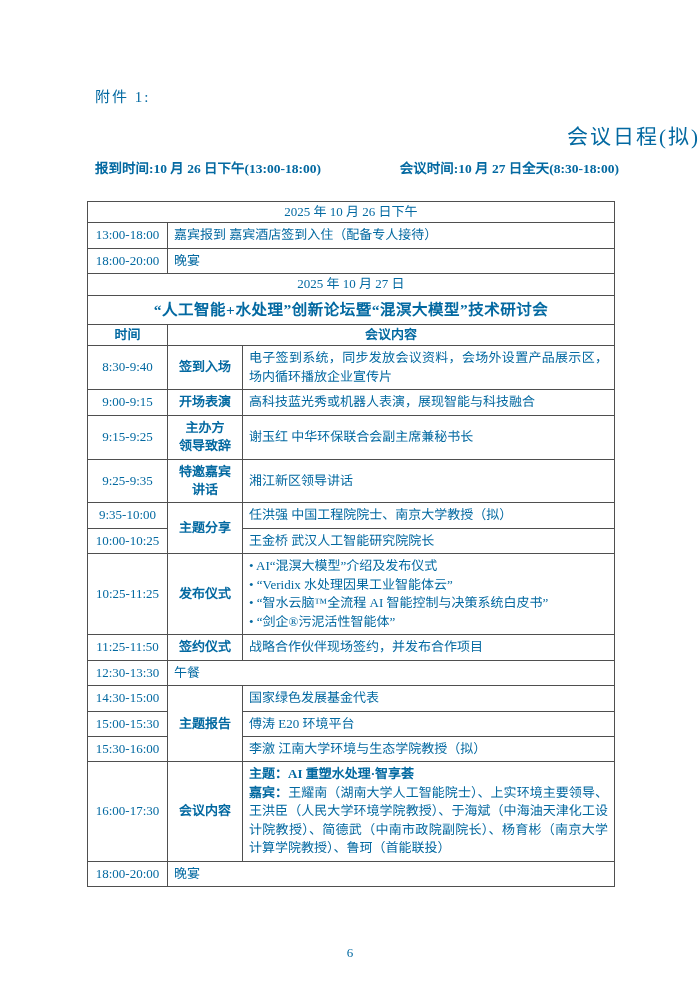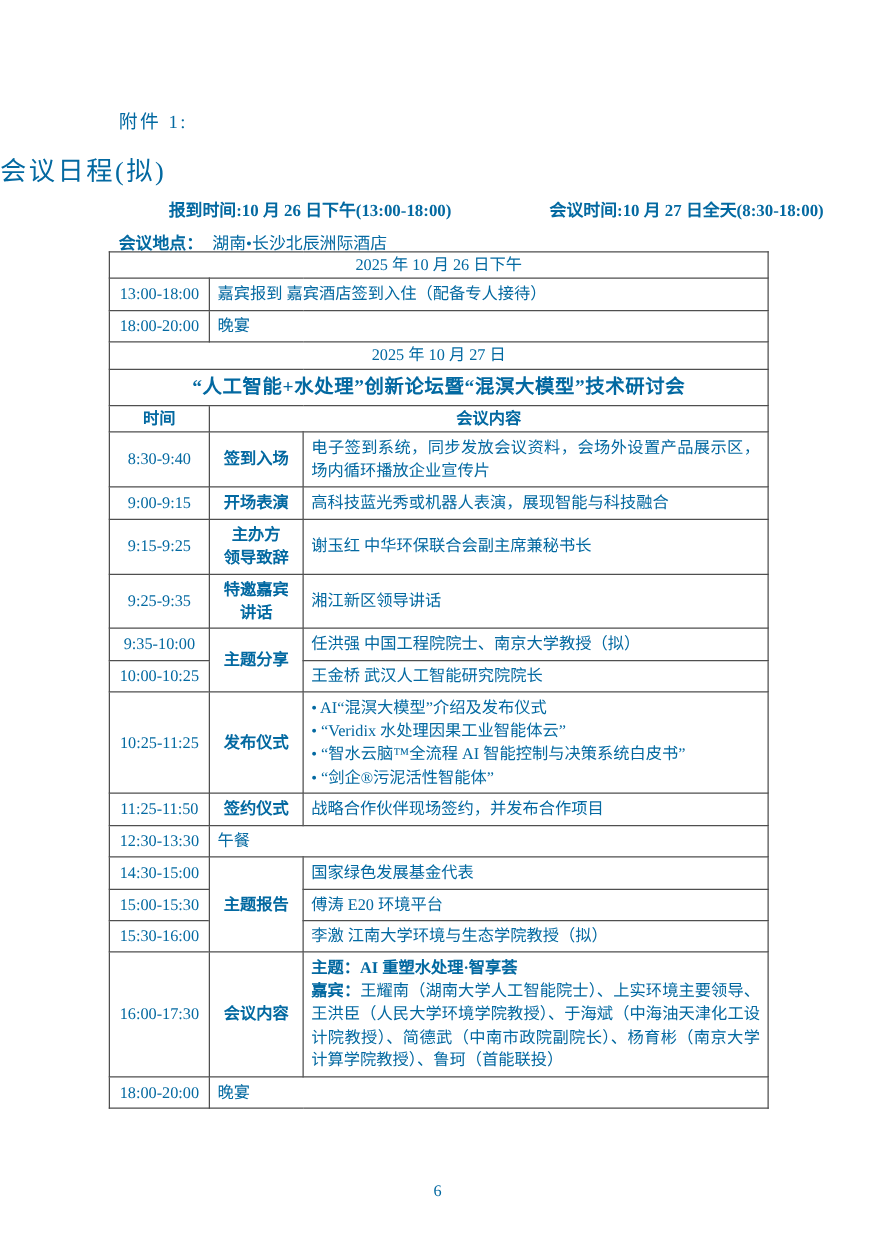--- a/index.html
+++ b/index.html
@@ -11,26 +11,26 @@
     color:#0369a1;
     font-family:"Liberation Serif","DejaVu Serif",serif;
     overflow:hidden;
   }
   .attachment {
     position:absolute; left:95px; top:85px;
     font-size:15px; letter-spacing:2px;
   }
   .doc-title {
     position:absolute; top:120px; left:0; width:700px;
-    text-align:left; font-size:21px; letter-spacing:2px;
+    text-align:right; font-size:21px; letter-spacing:2px;
   }
   .meta-row {
     position:absolute; top:157px; left:95px; width:524px;
     display:flex; justify-content:space-between;
-    font-weight:bold; font-size:13.5px;margin-left:40px;
+    font-weight:bold; font-size:13.5px;
   }
   .location-row {
     position:absolute; top:183px; left:95px;
     font-size:13.5px;
   }
   .location-row .label { font-weight:bold; }
   .location-row .value { font-weight:normal; margin-left:4px; }
 
   table.schedule {
     position:absolute; top:201px; left:87px;
@@ -71,24 +71,20 @@
 
   <div class="attachment">附件 1:</div>
 
   <div class="doc-title">会议日程(拟)</div>
 
   <div class="meta-row">
     <span>报到时间:10 月 26 日下午(13:00-18:00)</span>
     <span>会议时间:10 月 27 日全天(8:30-18:00)</span>
   </div>
 
-  <div class="location-row">
-    <span class="label">会议地点：</span>
-    <span class="value">湖南•长沙北辰洲际酒店</span>
-  </div>
 
   <table class="schedule">
     <colgroup>
       <col style="width:80px">
       <col style="width:75px">
       <col>
     </colgroup>
     <tbody>
       <tr class="date-row">
         <td colspan="3">2025 年 10 月 26 日下午</td>

